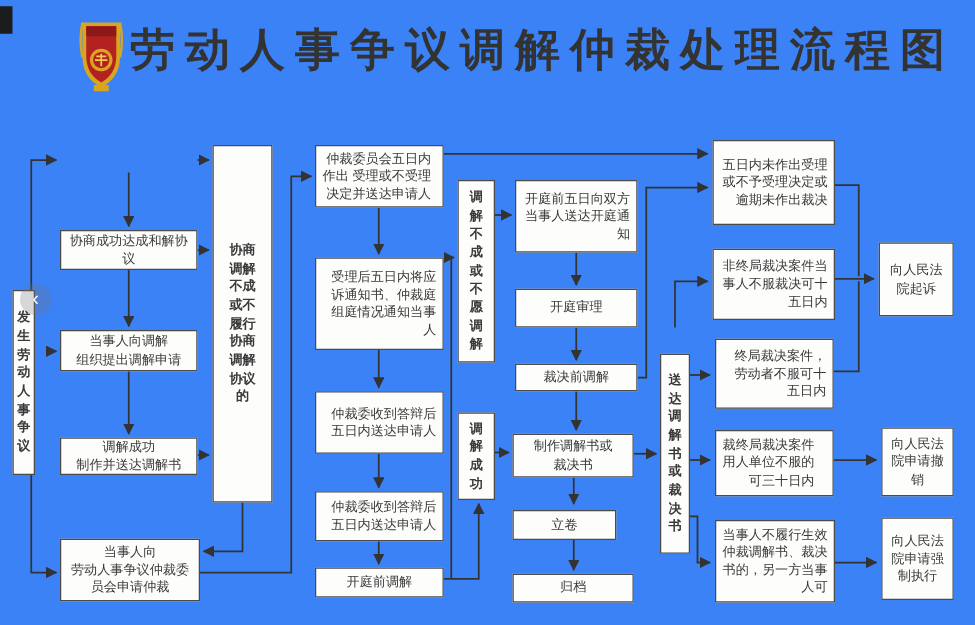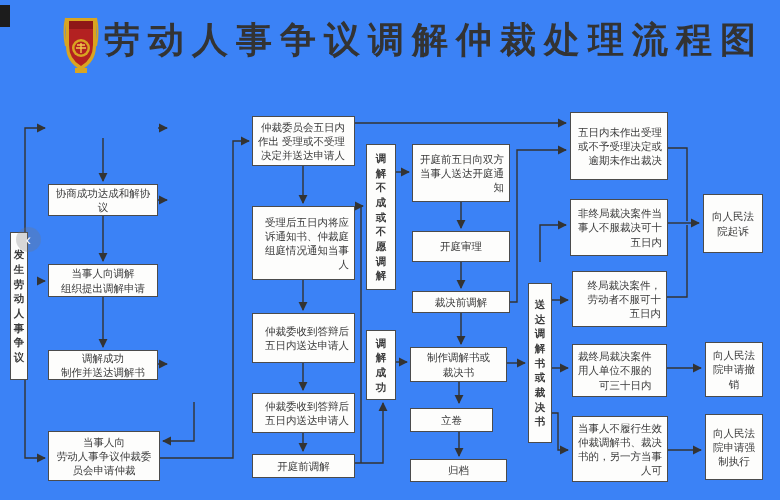--- a/index.html
+++ b/index.html
@@ -90,20 +90,21 @@
 
   <div class="node v p9" style="left:10px;top:232px;width:18px;height:148px">发生劳动人事争议</div>
   <div class="node" style="left:48px;top:184px;width:110px;height:32px">协商成功达成和解协议</div>
   <div class="node" style="left:48px;top:264px;width:110px;height:33px">当事人向调解
 组织提出调解申请</div>
   <div class="node" style="left:48px;top:350px;width:110px;height:30px">调解成功
 制作并送达调解书</div>
   <div class="node" style="left:48px;top:431px;width:112px;height:50px">当事人向
 劳动人事争议仲裁委
 员会申请仲裁</div>
+  <div class="node v p12" style="left:170px;top:116px;width:48px;height:286px">协商调解不成或不履行协商调解协议的</div>
   <div class="node la" style="left:252px;top:116px;width:103px;height:50px">仲裁委员会五日内
 作出 受理或不受理
 决定并送达申请人</div>
   <div class="node la" style="left:252px;top:206px;width:103px;height:74px">受理后五日内将应诉通知书、仲裁庭组庭情况通知当事人</div>
   <div class="node la" style="left:252px;top:313px;width:103px;height:50px">仲裁委收到答辩后五日内送达申请人</div>
   <div class="node la" style="left:252px;top:393px;width:103px;height:40px">仲裁委收到答辩后五日内送达申请人</div>
   <div class="node" style="left:252px;top:454px;width:103px;height:24px">开庭前调解</div>
   <div class="node v p9" style="left:366px;top:144px;width:30px;height:146px">调解不成或不愿调解</div>
   <div class="node v p9" style="left:366px;top:330px;width:30px;height:70px">调解成功</div>
   <div class="node" style="left:412px;top:231px;width:98px;height:31px">开庭审理</div>

